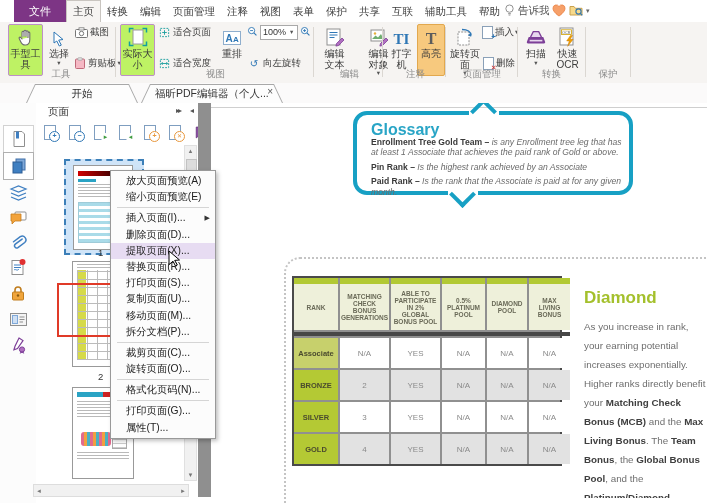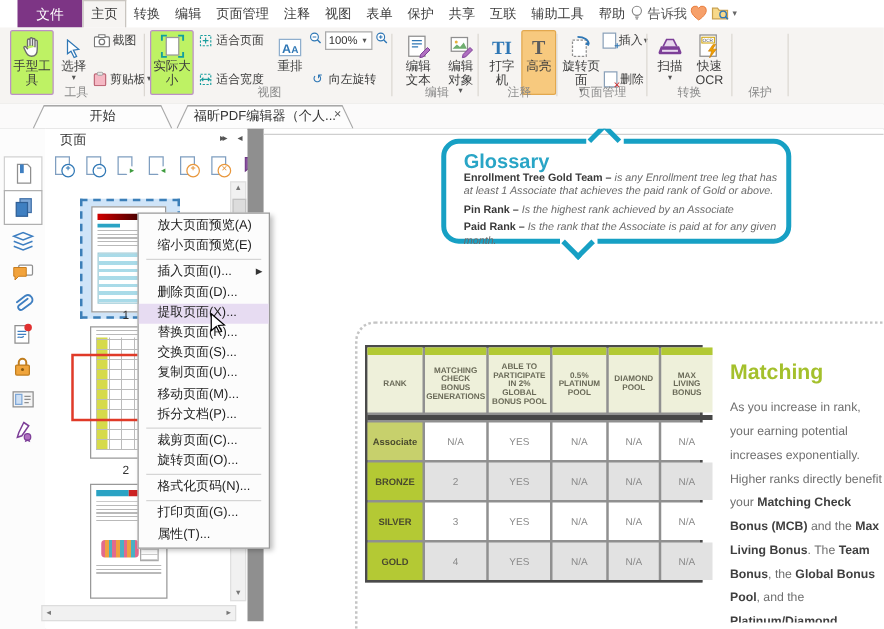--- a/index.html
+++ b/index.html
@@ -314,21 +314,21 @@
     <div class="bigbtn" style="left:2px;width:29px;">
       <span class="bicon">
           <svg width="22" height="22" viewBox="0 0 22 22">
             <rect x="3" y="3" width="13" height="16" fill="#fff" stroke="#8f8f8f"></rect>
             <path d="M5.5 6.5h8M5.5 9h8M5.5 11.5h5" stroke="#2f77b5"></path>
             <path d="M12.5 17.5l5.5-5.5 2 2-5.5 5.5-2.6.6z" fill="#b06fc0" stroke="#7d3f98" stroke-width=".8"></path>
           </svg>
         </span>
       <span class="blabel">编辑文本</span>
     </div>
-    <div class="bigbtn" style="left:36px;width:29px;">
+    <div class="bigbtn" style="left:46px;width:29px;">
       <span class="bicon">
           <svg width="22" height="22" viewBox="0 0 22 22">
             <rect x="3" y="4" width="13" height="11" fill="#fff" stroke="#8f8f8f"></rect>
             <circle cx="7" cy="7.5" r="1.2" fill="#e8b03c"></circle>
             <path d="M4 13l3.5-3.5 2.5 2 3-3.5 2.5 5z" fill="#6fae6f"></path>
             <path d="M12.5 17.5l5.5-5.5 2 2-5.5 5.5-2.6.6z" fill="#b06fc0" stroke="#7d3f98" stroke-width=".8"></path>
           </svg>
         </span>
       <span class="blabel">编辑对象</span>
       <span class="bcaret">▾</span>
@@ -622,35 +622,35 @@
 
       <div class="rankcell rank-grn">GOLD</div>
       <div class="valcell rowB">4</div>
       <div class="valcell rowB">YES</div>
       <div class="valcell rowB">N/A</div>
       <div class="valcell rowB">N/A</div>
       <div class="valcell rowB">N/A</div>
     </div>
 
     <div class="rewards">
-      <div class="rtitle">Matching</div>
+      <div class="rtitle">Diamond</div>
       <div class="rbody"><span>As you increase in rank, your earning potential increases exponentially. Higher ranks directly benefit your </span><b>Matching Check Bonus (MCB)</b><span> and the </span><b>Max Living Bonus</b><span>. The </span><b>Team Bonus</b><span>, the </span><b>Global Bonus Pool</b><span>, and the </span><b>Platinum/Diamond Leadership Pools</b></div>
     </div>
   </div>
 </div>
 
 <div id="ctxmenu" class="ab">
   <div class="cmi">放大页面预览(A)</div>
   <div class="cmi">缩小页面预览(E)</div>
   <div class="cmsep"></div>
   <div class="cmi"><span>插入页面(I)...</span><span class="sub">▶</span></div>
   <div class="cmi">删除页面(D)...</div>
   <div class="cmi hl">提取页面(X)...</div>
   <div class="cmi">替换页面(R)...</div>
-  <div class="cmi">交换页面(S)...</div>
+  <div class="cmi">打印页面(S)...</div>
   <div class="cmi">复制页面(U)...</div>
   <div class="cmi">移动页面(M)...</div>
   <div class="cmi">拆分文档(P)...</div>
   <div class="cmsep"></div>
   <div class="cmi">裁剪页面(C)...</div>
   <div class="cmi">旋转页面(O)...</div>
   <div class="cmsep"></div>
   <div class="cmi">格式化页码(N)...</div>
   <div class="cmsep"></div>
   <div class="cmi">打印页面(G)...</div>

